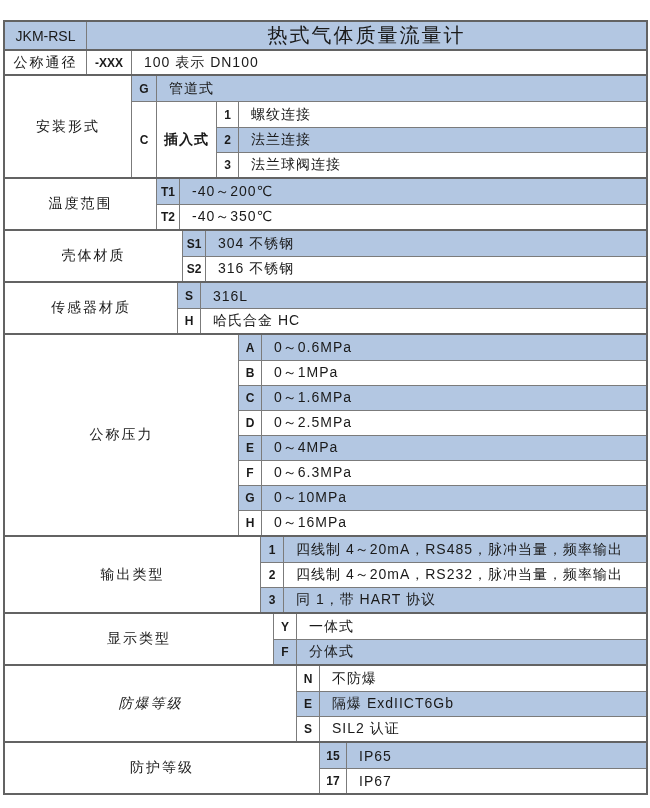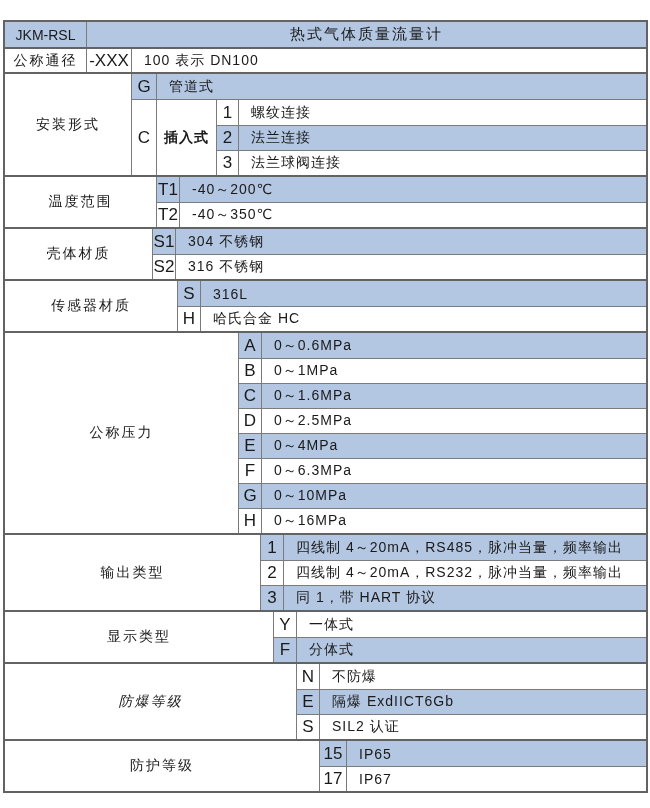--- a/index.html
+++ b/index.html
@@ -19,43 +19,43 @@
   .section + .section { border-top: 2px solid var(--border-heavy, #636363); }
   .cell { display: flex; align-items: center; font-size: 14px; }
   .label {
     flex: none; justify-content: center; text-align: center;
     letter-spacing: 2px;
     border-right: 1px solid var(--border-light, #7b7b7b);
   }
   .code {
     flex: none; justify-content: center;
     border-right: 1px solid var(--border-light, #7b7b7b);
-    font-size: 17px; letter-spacing: 0;
+    font-size: 12px; letter-spacing: 0; font-weight: bold;
   }
   .content { flex: 1; padding-left: 12px; letter-spacing: 1px; }
   .content.center { justify-content: center; padding-left: 0; }
-  .title-cell { font-size: 15px; letter-spacing: 2px; }
+  .title-cell { font-size: 20px; letter-spacing: 2px; }
   .sec-body, .sub-body { flex: 1; display: flex; flex-direction: column; }
   .opt-row { display: flex; align-items: stretch; min-height: 25px; }
   .opt-row + .opt-row { border-top: 1px solid var(--border-light, #7b7b7b); }
   .single { min-height: 25px; }
   .hl { background: var(--row-highlight, #b3c7e2); }
   .mid {
     flex: none; justify-content: center; letter-spacing: 1px;
     border-right: 1px solid var(--border-light, #7b7b7b);
   }
   
   .w-model   { width: 82px; }
   .w-dia-code{ width: 45px; }
   .w-install { width: 127px; }
   .w-gc      { width: 25px; }
   .w-insert  { width: 60px; font-weight: bold; }
   .w-subcode { width: 22px; }
   .w-temp    { width: 152px; }
-  .w-shell   { width: 148px; }
+  .w-shell   { width: 178px; }
   .w-sensor  { width: 173px; }
   .w-press   { width: 234px; }
   .w-output  { width: 256px; }
   .w-disp    { width: 269px; }
   .w-expl    { width: 292px; font-style: italic; }
   .w-prot    { width: 315px; }
   .w-code23  { width: 23px; }
   .w-code27  { width: 27px; }
 </style>
 </head>

